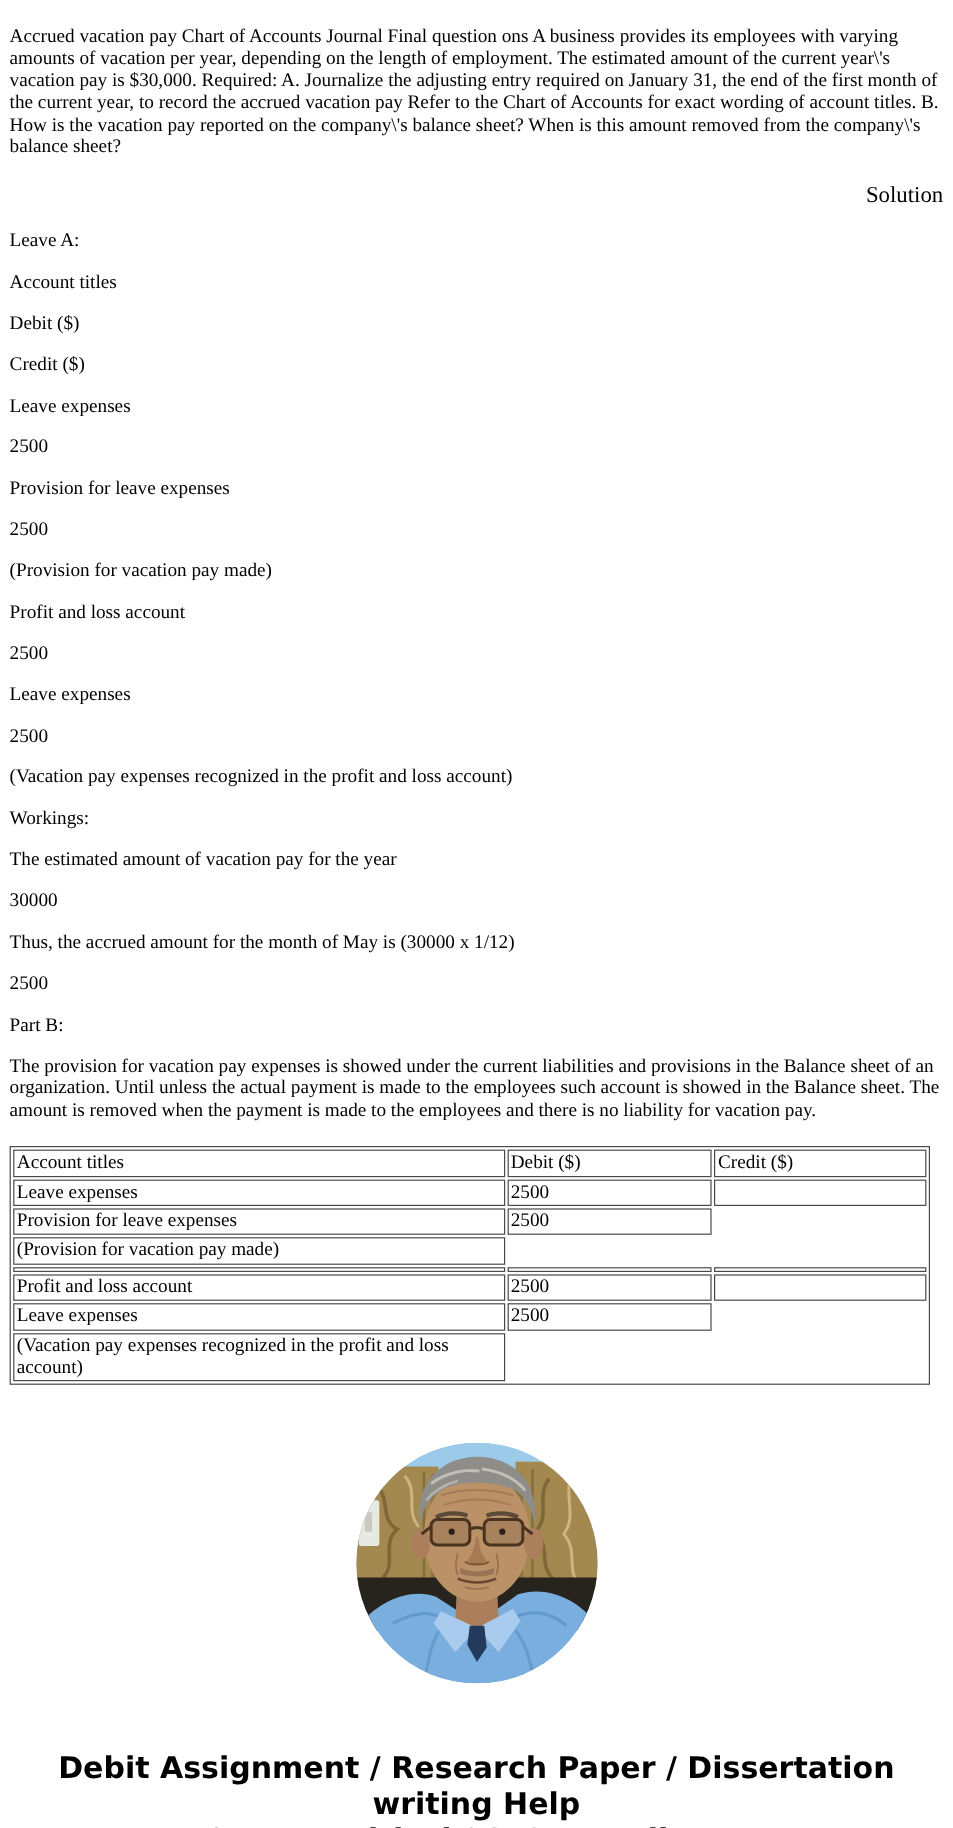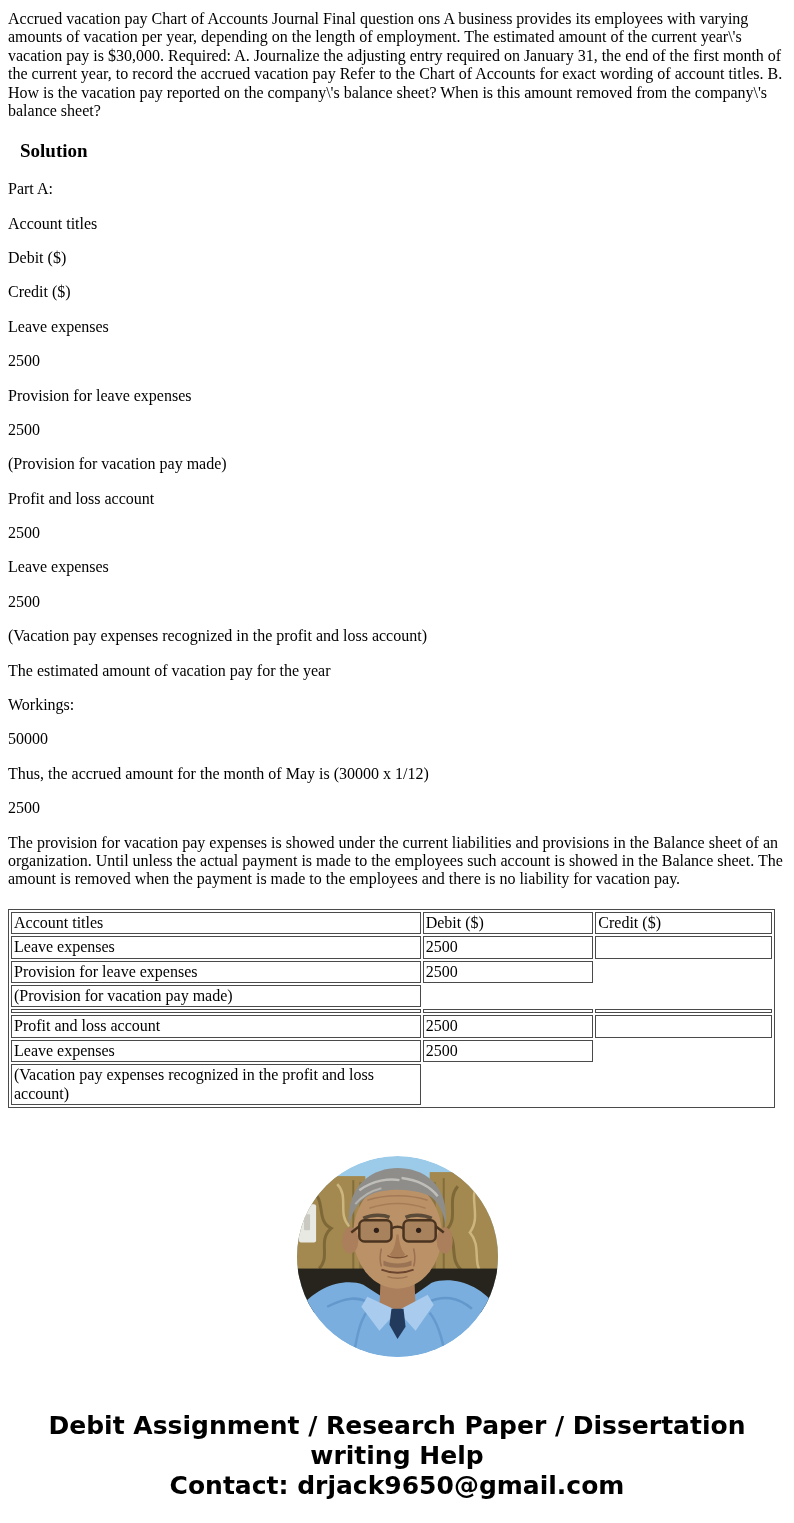--- a/index.html
+++ b/index.html
@@ -6,26 +6,27 @@
   body {
     margin: 0;
     padding: 8px;
     width: 778px;
     font-family: "Liberation Serif", serif;
     font-size: 16px;
     line-height: 1.15;
     color: #000000;
   }
   p { margin: 16px 0; }
-  .intro { margin-top: 2px; }
+  .intro { margin-top: 14px; }
   h3.solution {
     font-size: 19px;
-    font-weight: bold;
+    font-weight: normal;
     margin: 20px 0 18px 12px;
     font-family: "Liberation Serif", serif;
+    text-align: right;
   }
   table.journal {
     border-collapse: separate;
     border-spacing: 2px;
     border: 1px solid #4a4a4a;
     width: 767px;
     margin-top: 20px;
     empty-cells: show;
   }
   table.journal td {
@@ -57,39 +58,40 @@
   }
 </style>
 </head>
 <body>
 
 <p class="intro">Accrued vacation pay Chart of Accounts Journal Final question ons A business provides its employees with varying amounts of vacation per year, depending on the length of employment. The estimated amount of the current year\'s vacation pay is $30,000. Required: A. Journalize the adjusting entry required on January 31, the end of the first month of the current year, to record the accrued vacation pay Refer to the Chart of Accounts for exact wording of account titles. B. How is the vacation pay reported on the company\'s balance sheet? When is this amount removed from the company\'s balance sheet?</p>
 
 <h3 class="solution">Solution</h3>
 
 <div>
-    <p>Part A:</p>
+    <p>Leave A:</p>
     <p>Account titles</p>
     <p>Debit ($)</p>
     <p>Credit ($)</p>
     <p>Leave expenses</p>
     <p>2500</p>
     <p>Provision for leave expenses</p>
     <p>2500</p>
     <p>(Provision for vacation pay made)</p>
     <p>Profit and loss account</p>
     <p>2500</p>
     <p>Leave expenses</p>
     <p>2500</p>
     <p>(Vacation pay expenses recognized in the profit and loss account)</p>
+    <p>Workings:</p>
     <p>The estimated amount of vacation pay for the year</p>
-    <p>Workings:</p>
-    <p>50000</p>
+    <p>30000</p>
     <p>Thus, the accrued amount for the month of May is (30000 x 1/12)</p>
     <p>2500</p>
+    <p>Part B:</p>
   </div>
 
 <p>The provision for vacation pay expenses is showed under the current liabilities and provisions in the Balance sheet of an organization. Until unless the actual payment is made to the employees such account is showed in the Balance sheet. The amount is removed when the payment is made to the employees and there is no liability for vacation pay.</p>
 
 <table class="journal">
   <colgroup>
     <col style="width:413px">
     <col style="width:172px">
     <col style="width:178px">
   </colgroup>

